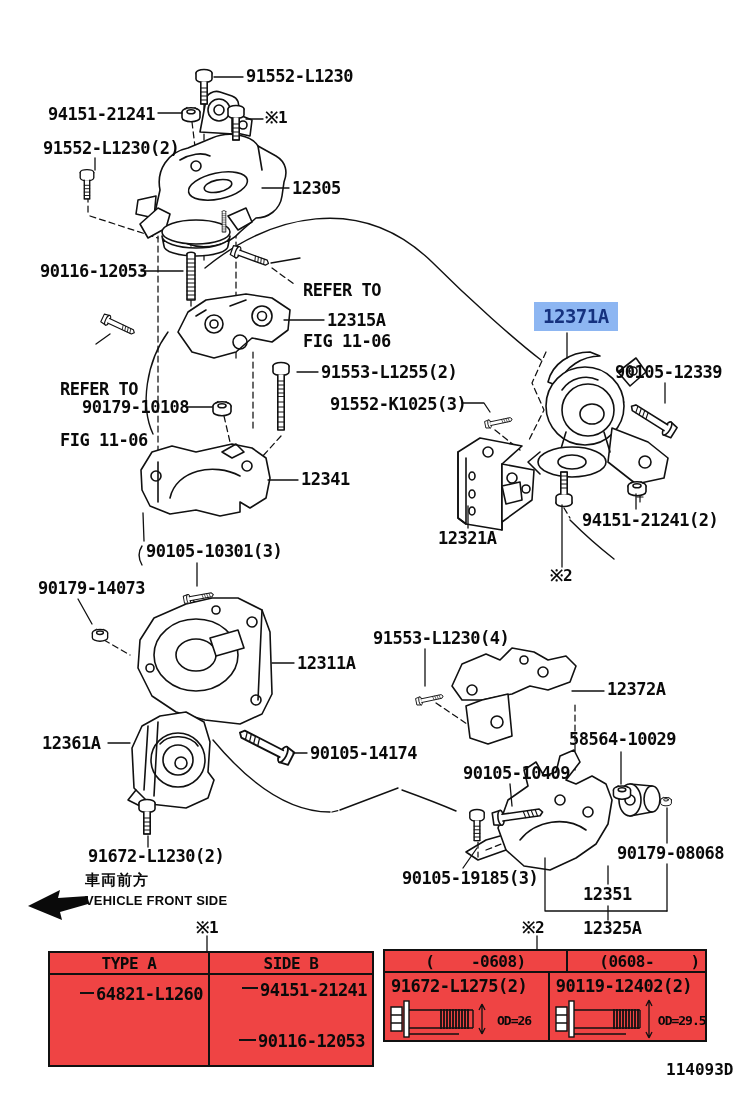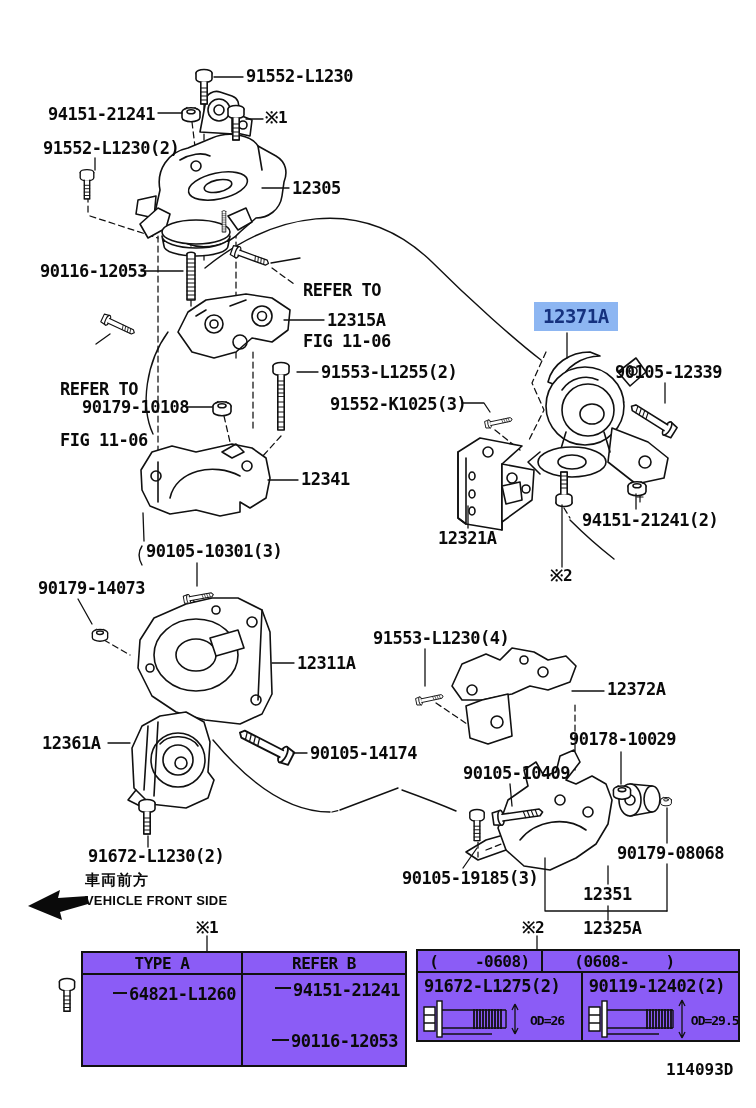--- a/index.html
+++ b/index.html
@@ -9,21 +9,21 @@
   .lb{position:absolute;font:bold 17px "DejaVu Sans Mono",monospace;letter-spacing:-0.5px;
       line-height:1.05;color:#0a0a0a;white-space:pre;}
   .lb.small{font-size:16px;}
   .refer{position:absolute;font:bold 17px "DejaVu Sans Mono",monospace;letter-spacing:-0.5px;
       line-height:17px;white-space:pre;}
   .hl{position:absolute;background:#8db6f2;color:#15317e;font:bold 19px "DejaVu Sans Mono",monospace;
       letter-spacing:-0.5px;padding:3px 9px 4px 9px;}
   .jp{position:absolute;font:bold 15px "DejaVu Sans",sans-serif;letter-spacing:1px;}
   .en{position:absolute;font:bold 13px "Liberation Sans",sans-serif;letter-spacing:0.2px;}
   .code{position:absolute;font:bold 16px "DejaVu Sans Mono",monospace;}
-  .tbl{position:absolute;border:2px solid #111;box-sizing:border-box;background:#8b5cf6;margin-left:33px;}
+  .tbl{position:absolute;border:2px solid #111;box-sizing:border-box;background:#ef4444;}
   .thead{display:flex;border-bottom:2px solid #111;box-sizing:border-box;}
   .thead .hc{flex:0 0 auto;text-align:center;font:bold 16px "DejaVu Sans Mono",monospace;
       letter-spacing:-0.5px;padding-top:1px;box-sizing:border-box;white-space:pre;}
   .tbody{position:relative;display:flex;}
   .tc{position:relative;box-sizing:border-box;}
   .bl{border-left:2px solid #111;}
   .cl{position:absolute;font:bold 17px "DejaVu Sans Mono",monospace;letter-spacing:-0.5px;white-space:pre;}
   .od{position:absolute;font:bold 13px "DejaVu Sans Mono",monospace;letter-spacing:-1px;}
   .lead{position:absolute;border-top:2px solid #111;}
   svg.icon{position:absolute;overflow:visible;}
@@ -305,56 +305,56 @@
   <div class="lb" style="left:438px;top:530px">12321A</div>
   <div class="lb" style="left:582px;top:512px">94151-21241(2)</div>
   <div class="lb small" style="left:550px;top:568px">※2</div>
   <div class="lb" style="left:146px;top:543px">90105-10301(3)</div>
   <div class="lb" style="left:38px;top:580px">90179-14073</div>
   <div class="lb" style="left:297px;top:655px">12311A</div>
   <div class="lb" style="left:373px;top:630px">91553-L1230(4)</div>
   <div class="lb" style="left:607px;top:681px">12372A</div>
   <div class="lb" style="left:42px;top:735px">12361A</div>
   <div class="lb" style="left:310px;top:745px">90105-14174</div>
-  <div class="lb" style="left:569px;top:731px">90178-10029</div>
+  <div class="lb" style="left:569px;top:731px">58564-10029</div>
   <div class="lb" style="left:463px;top:765px">90105-10409</div>
   <div class="lb" style="left:617px;top:845px">90179-08068</div>
   <div class="lb" style="left:402px;top:870px">90105-19185(3)</div>
   <div class="lb" style="left:583px;top:886px">12351</div>
   <div class="lb" style="left:583px;top:920px">12325A</div>
   <div class="lb" style="left:88px;top:848px">91672-L1230(2)</div>
 
   <div class="jp" style="left:85px;top:871px">車両前方</div>
   <div class="en" style="left:85px;top:893px">VEHICLE FRONT SIDE</div>
 
   <div class="lb small" style="left:196px;top:920px">※1</div>
   <div class="lb small" style="left:522px;top:920px">※2</div>
 
   <div class="tbl" style="left:48px;top:951px;width:326px;height:116px">
     <div class="thead">
       <div class="hc" style="width:158px">TYPE A</div>
-      <div class="hc bl" style="width:164px">REFER B</div>
+      <div class="hc bl" style="width:164px">SIDE B</div>
     </div>
     <div class="tbody" style="height:91px">
       <div class="tc" style="width:158px">
         <div class="lead" style="left:30px;top:17px;width:14px"></div>
         <div class="cl" style="left:46px;top:9px">64821-L1260</div>
       </div>
       <div class="tc bl" style="width:164px">
         <div class="lead" style="left:32px;top:12px;width:16px"></div>
         <div class="cl" style="left:50px;top:5px">94151-21241</div>
         <div class="lead" style="left:29px;top:64px;width:17px"></div>
         <div class="cl" style="left:48px;top:56px">90116-12053</div>
       </div>
     </div>
   </div>
 
   <div class="tbl" style="left:383px;top:949px;width:324px;height:93px">
     <div class="thead">
-      <div class="hc" style="width:123px">(    -0608)</div>
+      <div class="hc" style="width:181px">(    -0608)</div>
       <div class="hc bl" style="width:165px">(0608-    )</div>
     </div>
     <div class="tbody" style="height:68px">
       <div class="tc" style="width:171px">
         <div class="cl" style="left:6px;top:3px">91672-L1275(2)</div>
         <svg class="icon" style="left:4px;top:25px" width="105" height="42" viewBox="0 0 105 42" stroke="#111" fill="none" stroke-width="1.4">
           <path d="M2,9 h11 v24 h-11 z M2,17 h11 M2,25 h11" fill="#fff"></path>
           <rect x="15" y="3" width="5" height="36" fill="#fff"></rect>
           <path d="M20,12 H84 M20,30 H84 M84,12 V30"></path>
           <path d="M52,11 V31 M55,11 V31 M58,11 V31 M61,11 V31 M64,11 V31 M67,11 V31 M70,11 V31 M73,11 V31 M76,11 V31 M79,11 V31" stroke-width="1.8"></path>

